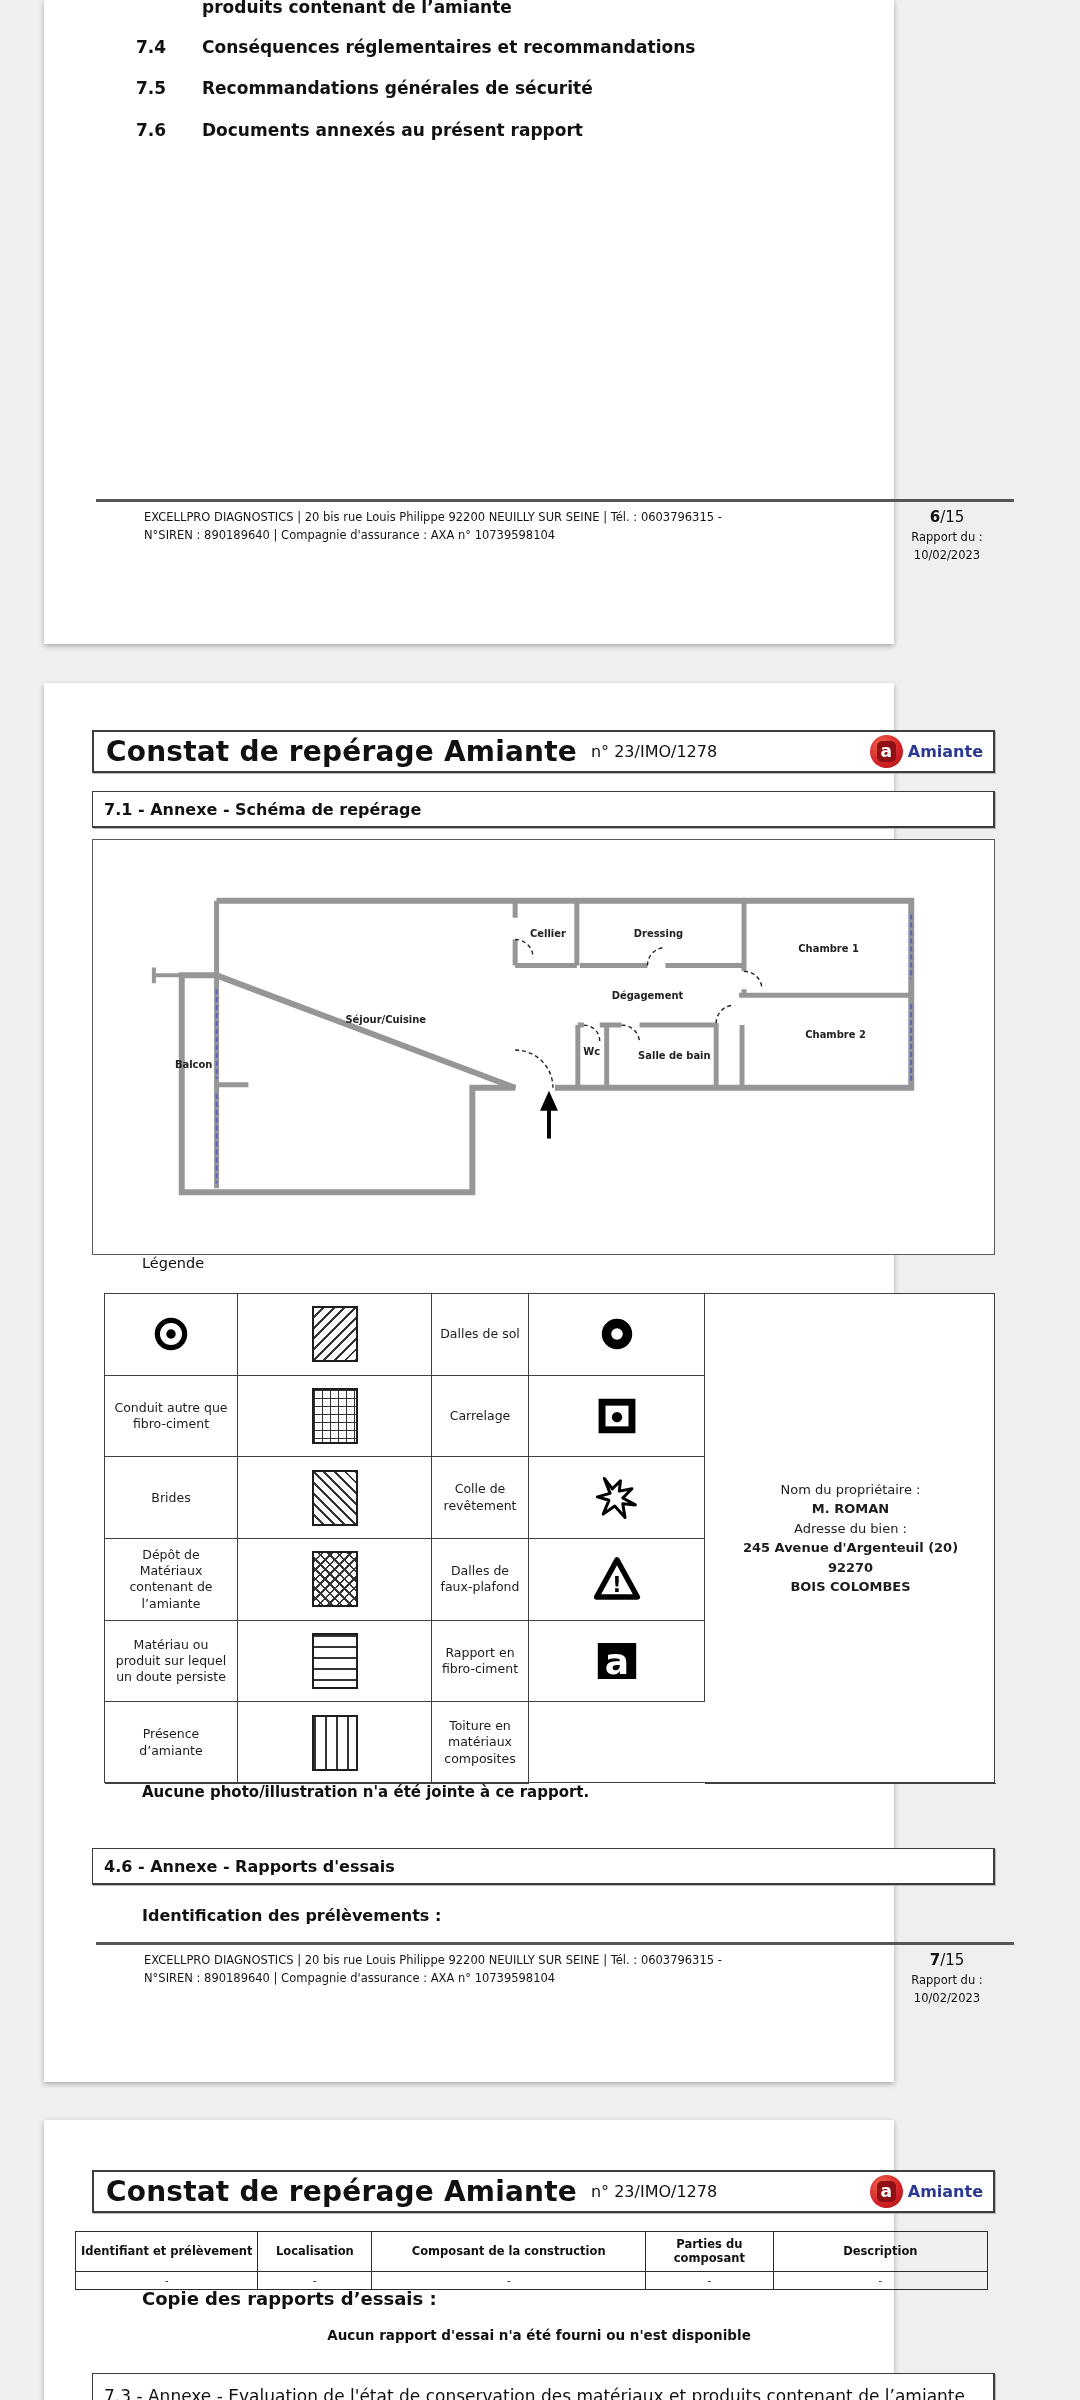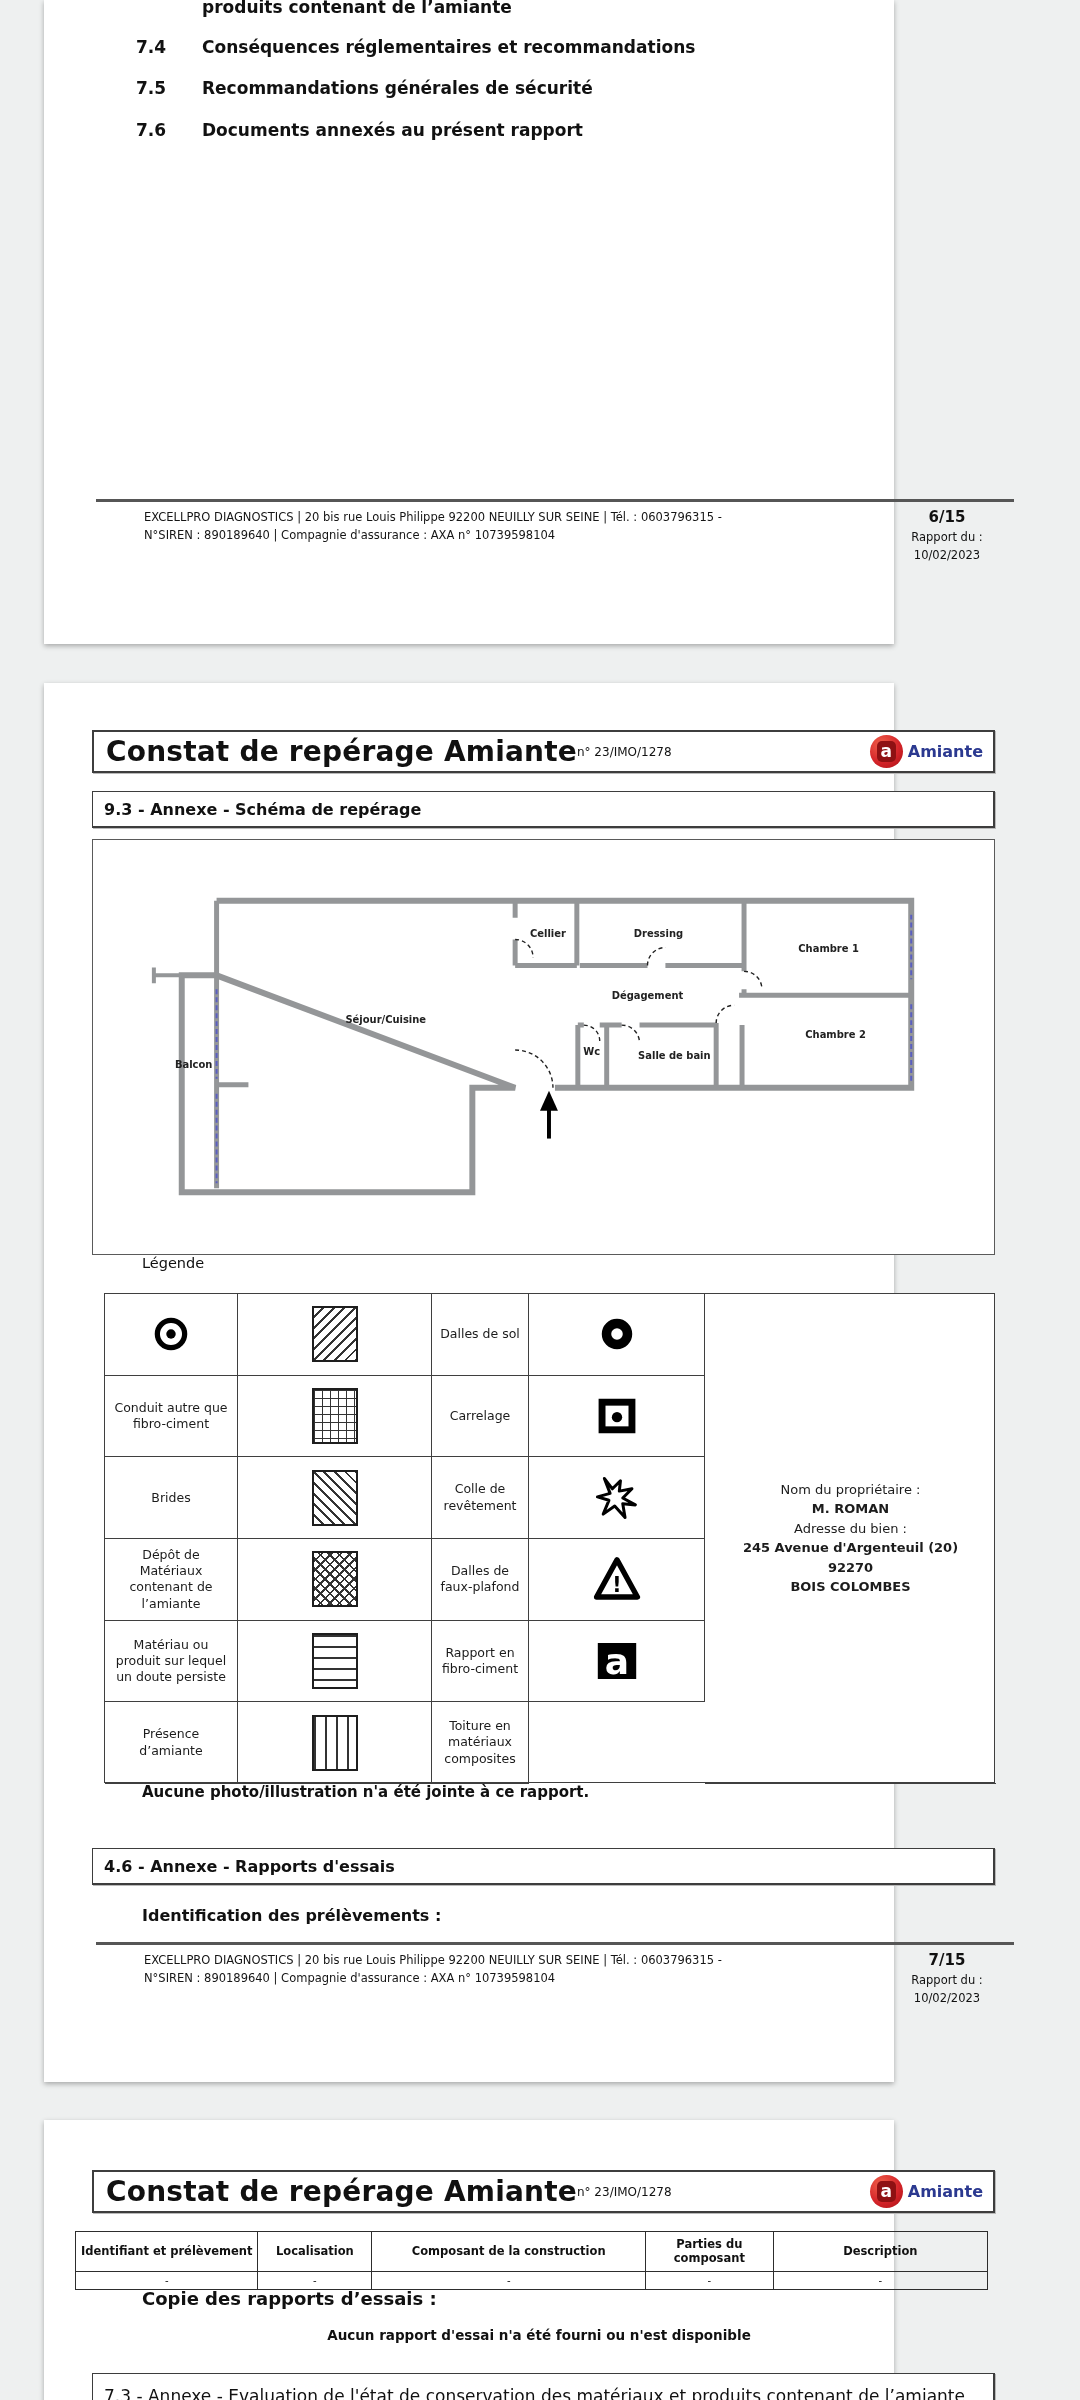--- a/index.html
+++ b/index.html
@@ -17,29 +17,29 @@
   .toc-cont { position:absolute; left:158px; top:-3px; font-weight:bold; font-size:17px; }
   .toc-row  { position:absolute; left:92px; font-weight:bold; font-size:17px; }
   .toc-num  { display:inline-block; width:66px; }
 
   
   .footer-rule    { position:absolute; left:52px; width:918px; height:3px; background:#565656; }
   .footer-company { position:absolute; left:100px; width:684px; text-align:left;
                     font-size:11.5px; line-height:1.55; color:#151515; }
   .footer-page    { position:absolute; left:833px; width:140px; text-align:center;
                     font-size:11.5px; line-height:1.55; }
-  .fp-num  { font-size:15px; font-weight:bold; }
+  .fp-num  { font-size:15px; font-weight:normal; }
   .fp-num b{ font-size:15px; }
 
   
   .box { position:absolute; left:48px; width:903px; background:#fff;
          border:2px solid #3d3d3d; box-shadow:1px 1px 0 #b9b9b9; }
   .hdr-box { height:43px; display:flex; align-items:center; padding:0 10px 0 12px; }
   .hdr-title { font-weight:bold; font-size:28px; letter-spacing:.2px; }
-  .hdr-num   { font-size:12px; }
+  .hdr-num   { font-size:16px; margin-left:14px; }
   .hdr-logo  { margin-left:auto; display:flex; align-items:center; gap:5px; }
   .logo-circle { width:33px; height:33px; border-radius:50%;
                  background:radial-gradient(circle at 34% 28%, #f0604a 0%, #d5252a 55%, #a80f14 100%);
                  display:flex; align-items:center; justify-content:center; }
   .logo-a { width:19px; height:21px; background:#8f1113; border-radius:5px; color:#fff;
             font-weight:bold; font-size:17px; line-height:20px; text-align:center; }
   .logo-text { font-weight:bold; font-size:16px; color:#2b3990; }
 
   .section-box { height:37px; display:flex; align-items:center; padding-left:11px;
                  font-size:16px; font-weight:bold; border-width:1px 2px 2px 1px; }
@@ -124,21 +124,21 @@
       <span class="hdr-title">Constat de repérage Amiante</span>
       <span class="hdr-num">n° 23/IMO/1278</span>
       <span class="hdr-logo">
         <span class="logo-circle">
             <span class="logo-a">a</span>
           </span>
         <span class="logo-text">Amiante</span>
       </span>
     </div>
 
-    <div class="box section-box" style="top:108px">9.3 - Annexe - Schéma de repérage</div>
+    <div class="box section-box" style="top:108px">7.1 - Annexe - Schéma de repérage</div>
 
     <div class="plan-box">
       <svg width="901" height="414" viewBox="0 0 903 416">
 
         <path d="M123,61 L821,61 L821,249 L463,249 M423,249 L380,249 L380,354 L88,354 L88,136 L123,136 Z
                  M380,249 L380,354 M380,354 L88,354" fill="none" stroke="#949698" stroke-width="6"></path>
 
         <path d="M123,61 L123,136 M123,136 L123,350" fill="none" stroke="#949698" stroke-width="5"></path>
 
         <path d="M88,136 L60,136 M60,128 L60,144" fill="none" stroke="#949698" stroke-width="4"></path>

